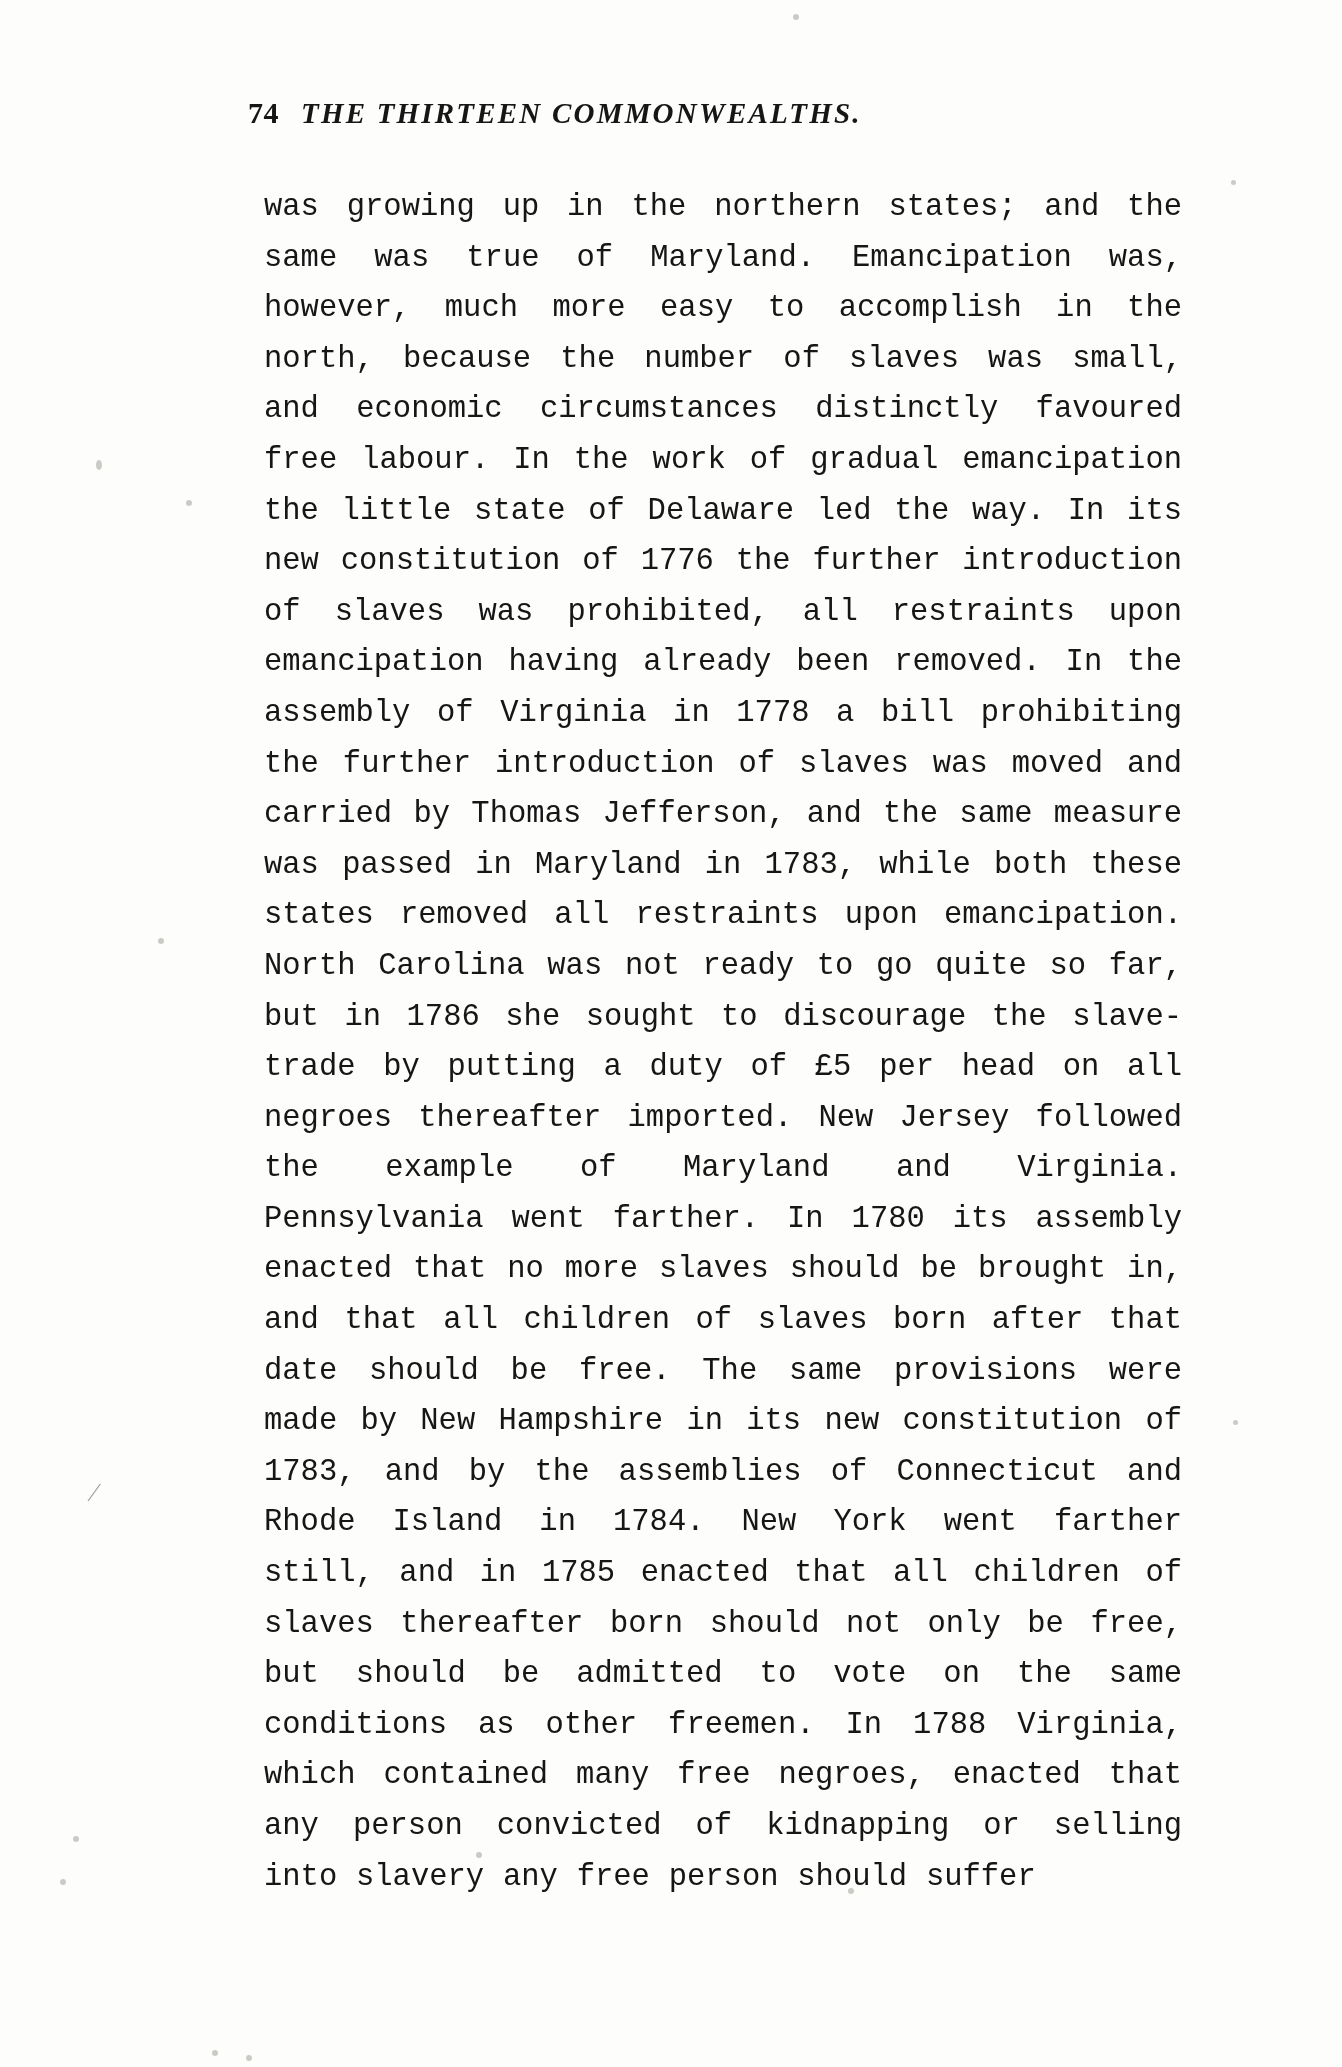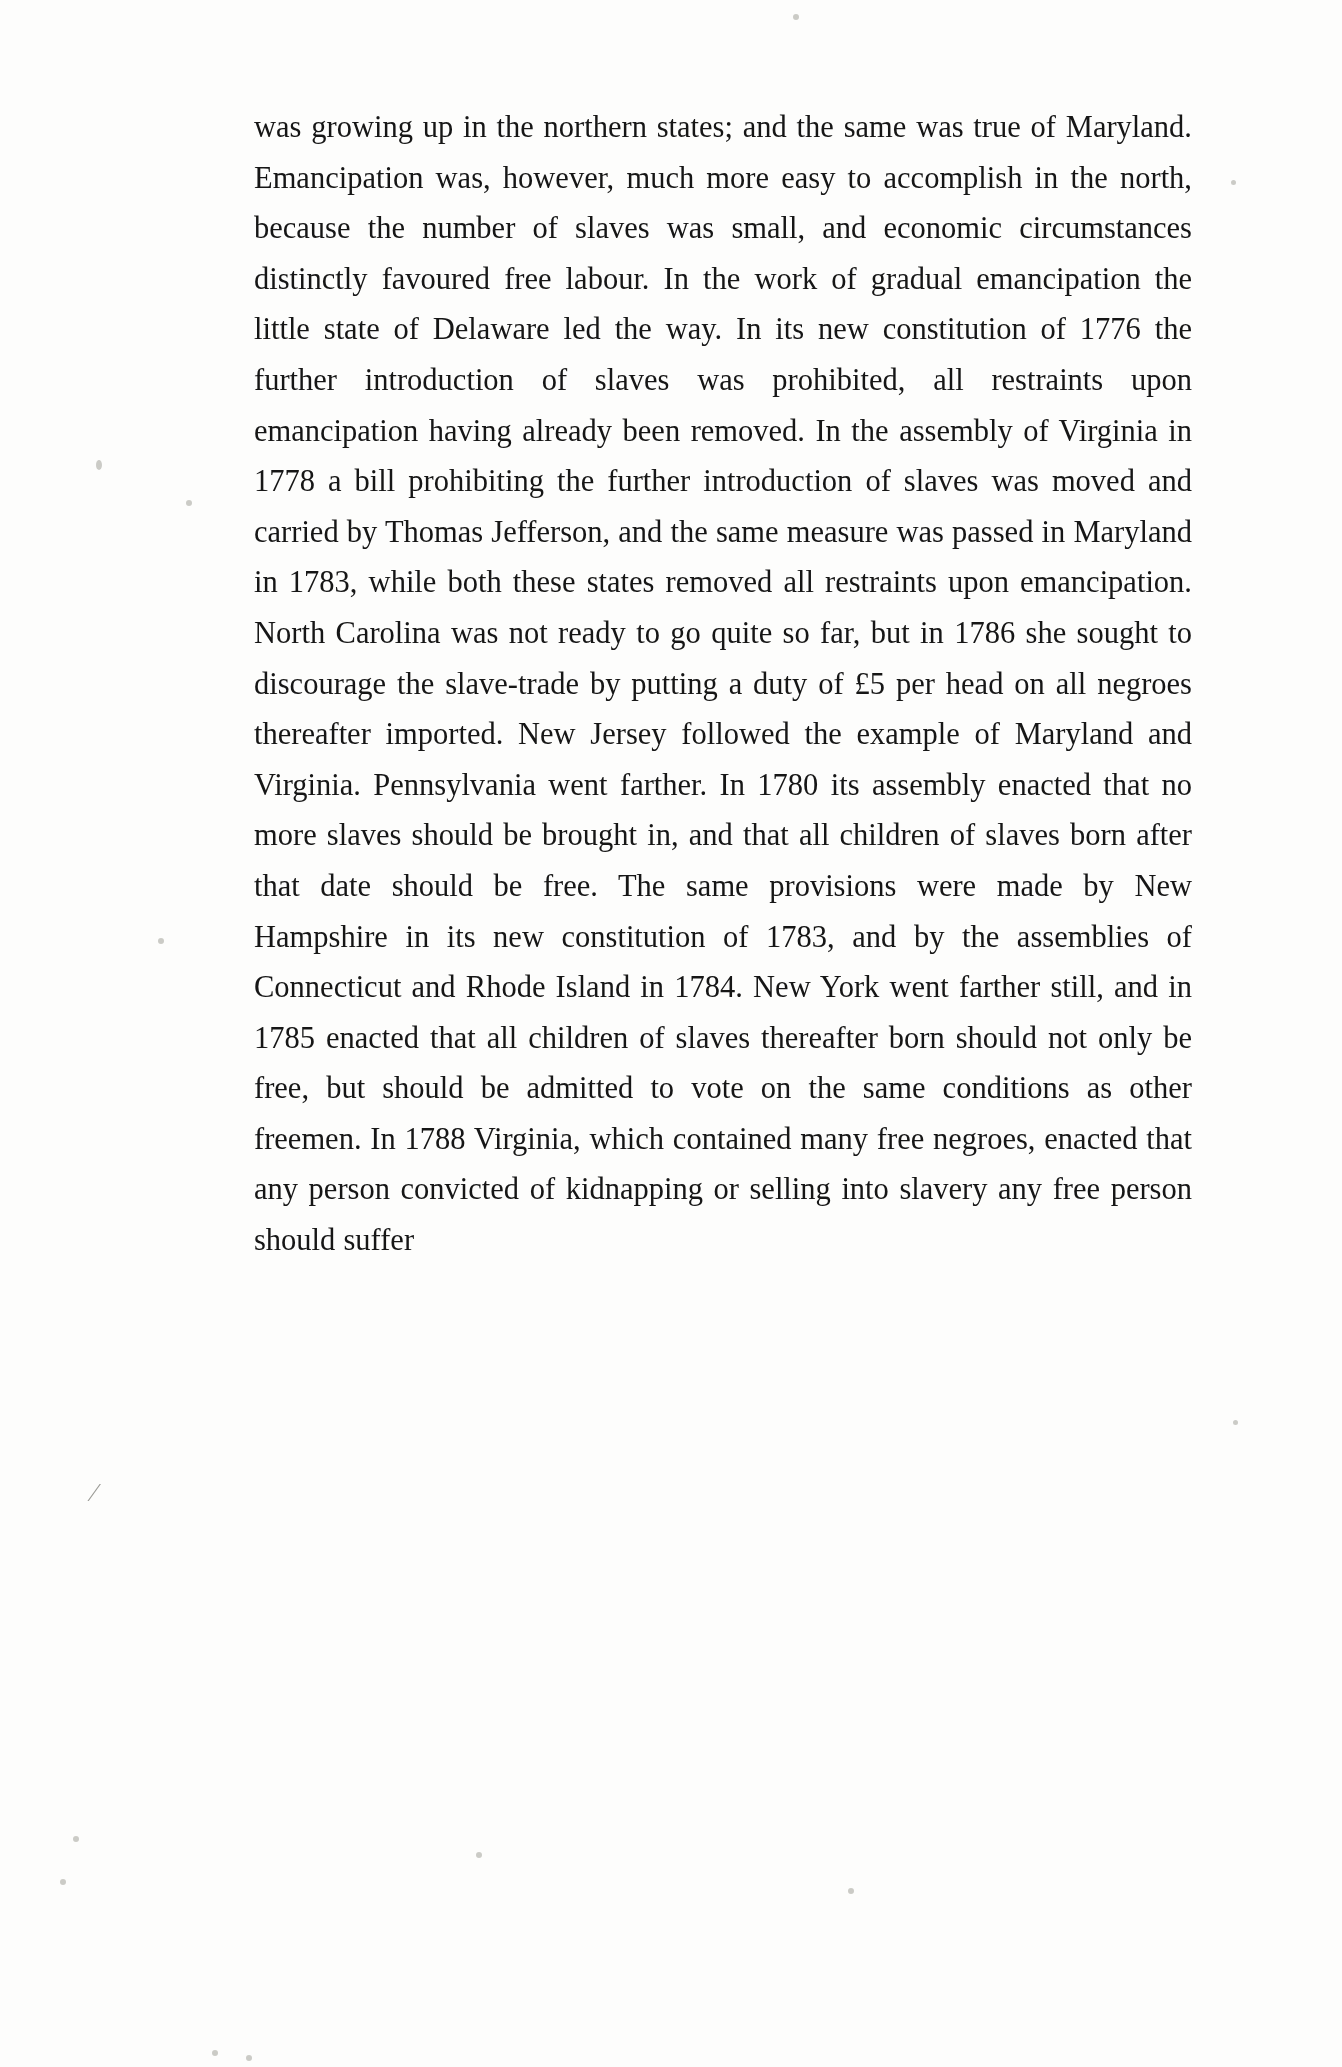--- a/index.html
+++ b/index.html
@@ -39,23 +39,24 @@
     font-style: italic;
     font-weight: 700;
     letter-spacing: 2.2px;
   }
   .body-text {
     font-size: 30.5px;
     line-height: 50.6px;
     text-align: justify;
     text-justify: inter-word;
     word-spacing: 0.5px;
-    margin: 6px;
+    margin: 16px;
     -webkit-hyphens: none;
     hyphens: none;
+    font-family: Liberation Mono, monospace;
   }
   
   .speck {
     position: absolute;
     background: #b9b9b4;
     border-radius: 50%;
     opacity: 0.75;
   }
   .tickmark {
     position: absolute;
@@ -77,16 +78,20 @@
   <div class="speck" style="left:1233px; top:1420px; width:5px; height:5px;"></div>
   <div class="speck" style="left:73px; top:1836px; width:6px; height:6px;"></div>
   <div class="speck" style="left:60px; top:1879px; width:6px; height:6px;"></div>
   <div class="speck" style="left:476px; top:1852px; width:6px; height:6px;"></div>
   <div class="speck" style="left:848px; top:1888px; width:6px; height:6px;"></div>
   <div class="speck" style="left:212px; top:2050px; width:6px; height:6px;"></div>
   <div class="speck" style="left:246px; top:2055px; width:6px; height:6px;"></div>
   <div class="tickmark" style="left:92px; top:1478px;">⁄</div>
 
   <div class="page-inner">
+    <div class="header-line">
+      <span class="folio">74</span>
+      <span class="running-head">THE THIRTEEN COMMONWEALTHS.</span>
+    </div>
     <p class="body-text">was growing up in the northern states; and the same was true of Maryland. Emancipation was, however, much more easy to accomplish in the north, because the number of slaves was small, and economic circumstances distinctly favoured free labour. In the work of gradual emancipation the little state of Delaware led the way. In its new constitution of 1776 the further introduction of slaves was prohibited, all restraints upon emancipation having already been removed. In the assembly of Virginia in 1778 a bill prohibiting the further introduction of slaves was moved and carried by Thomas Jefferson, and the same measure was passed in Maryland in 1783, while both these states removed all restraints upon emancipation. North Carolina was not ready to go quite so far, but in 1786 she sought to discourage the slave-trade by putting a duty of £5 per head on all negroes thereafter imported. New Jersey followed the example of Maryland and Virginia. Pennsylvania went farther. In 1780 its assembly enacted that no more slaves should be brought in, and that all children of slaves born after that date should be free. The same provisions were made by New Hampshire in its new constitution of 1783, and by the assemblies of Connecticut and Rhode Island in 1784. New York went farther still, and in 1785 enacted that all children of slaves thereafter born should not only be free, but should be admitted to vote on the same conditions as other freemen. In 1788 Virginia, which contained many free negroes, enacted that any person convicted of kidnapping or selling into slavery any free person should suffer</p>
   </div>
 
 </div>
 
 </body></html>

